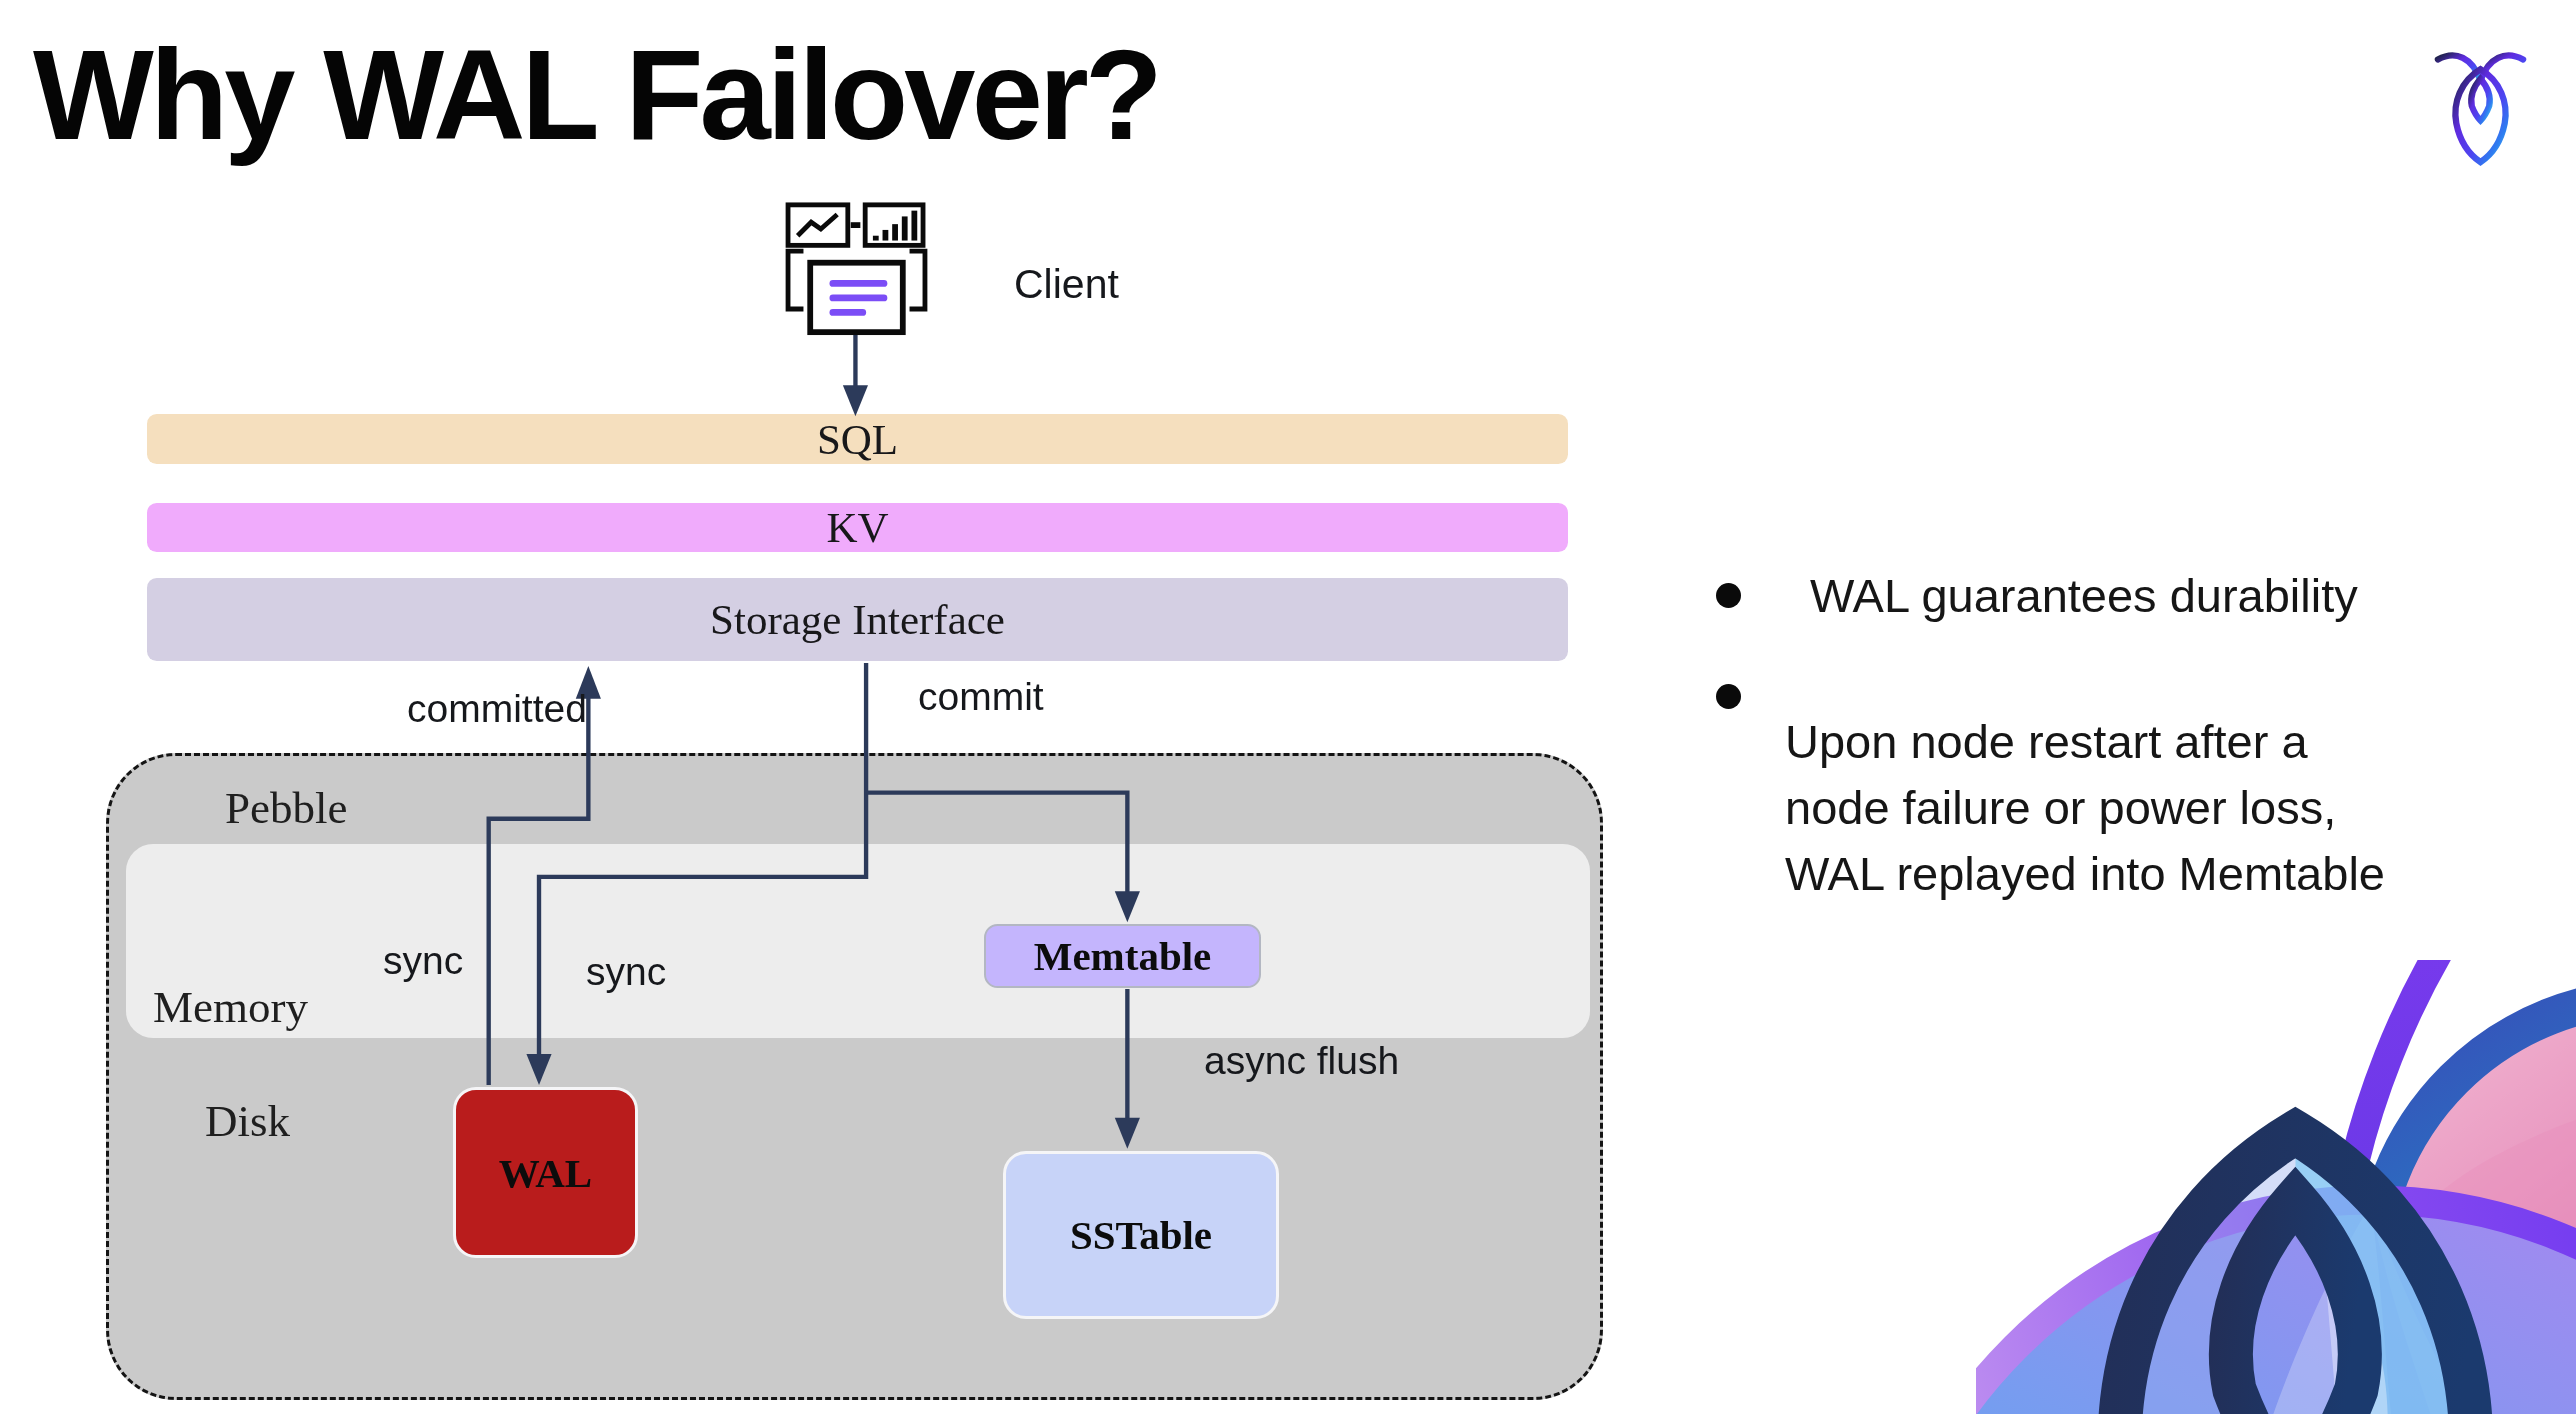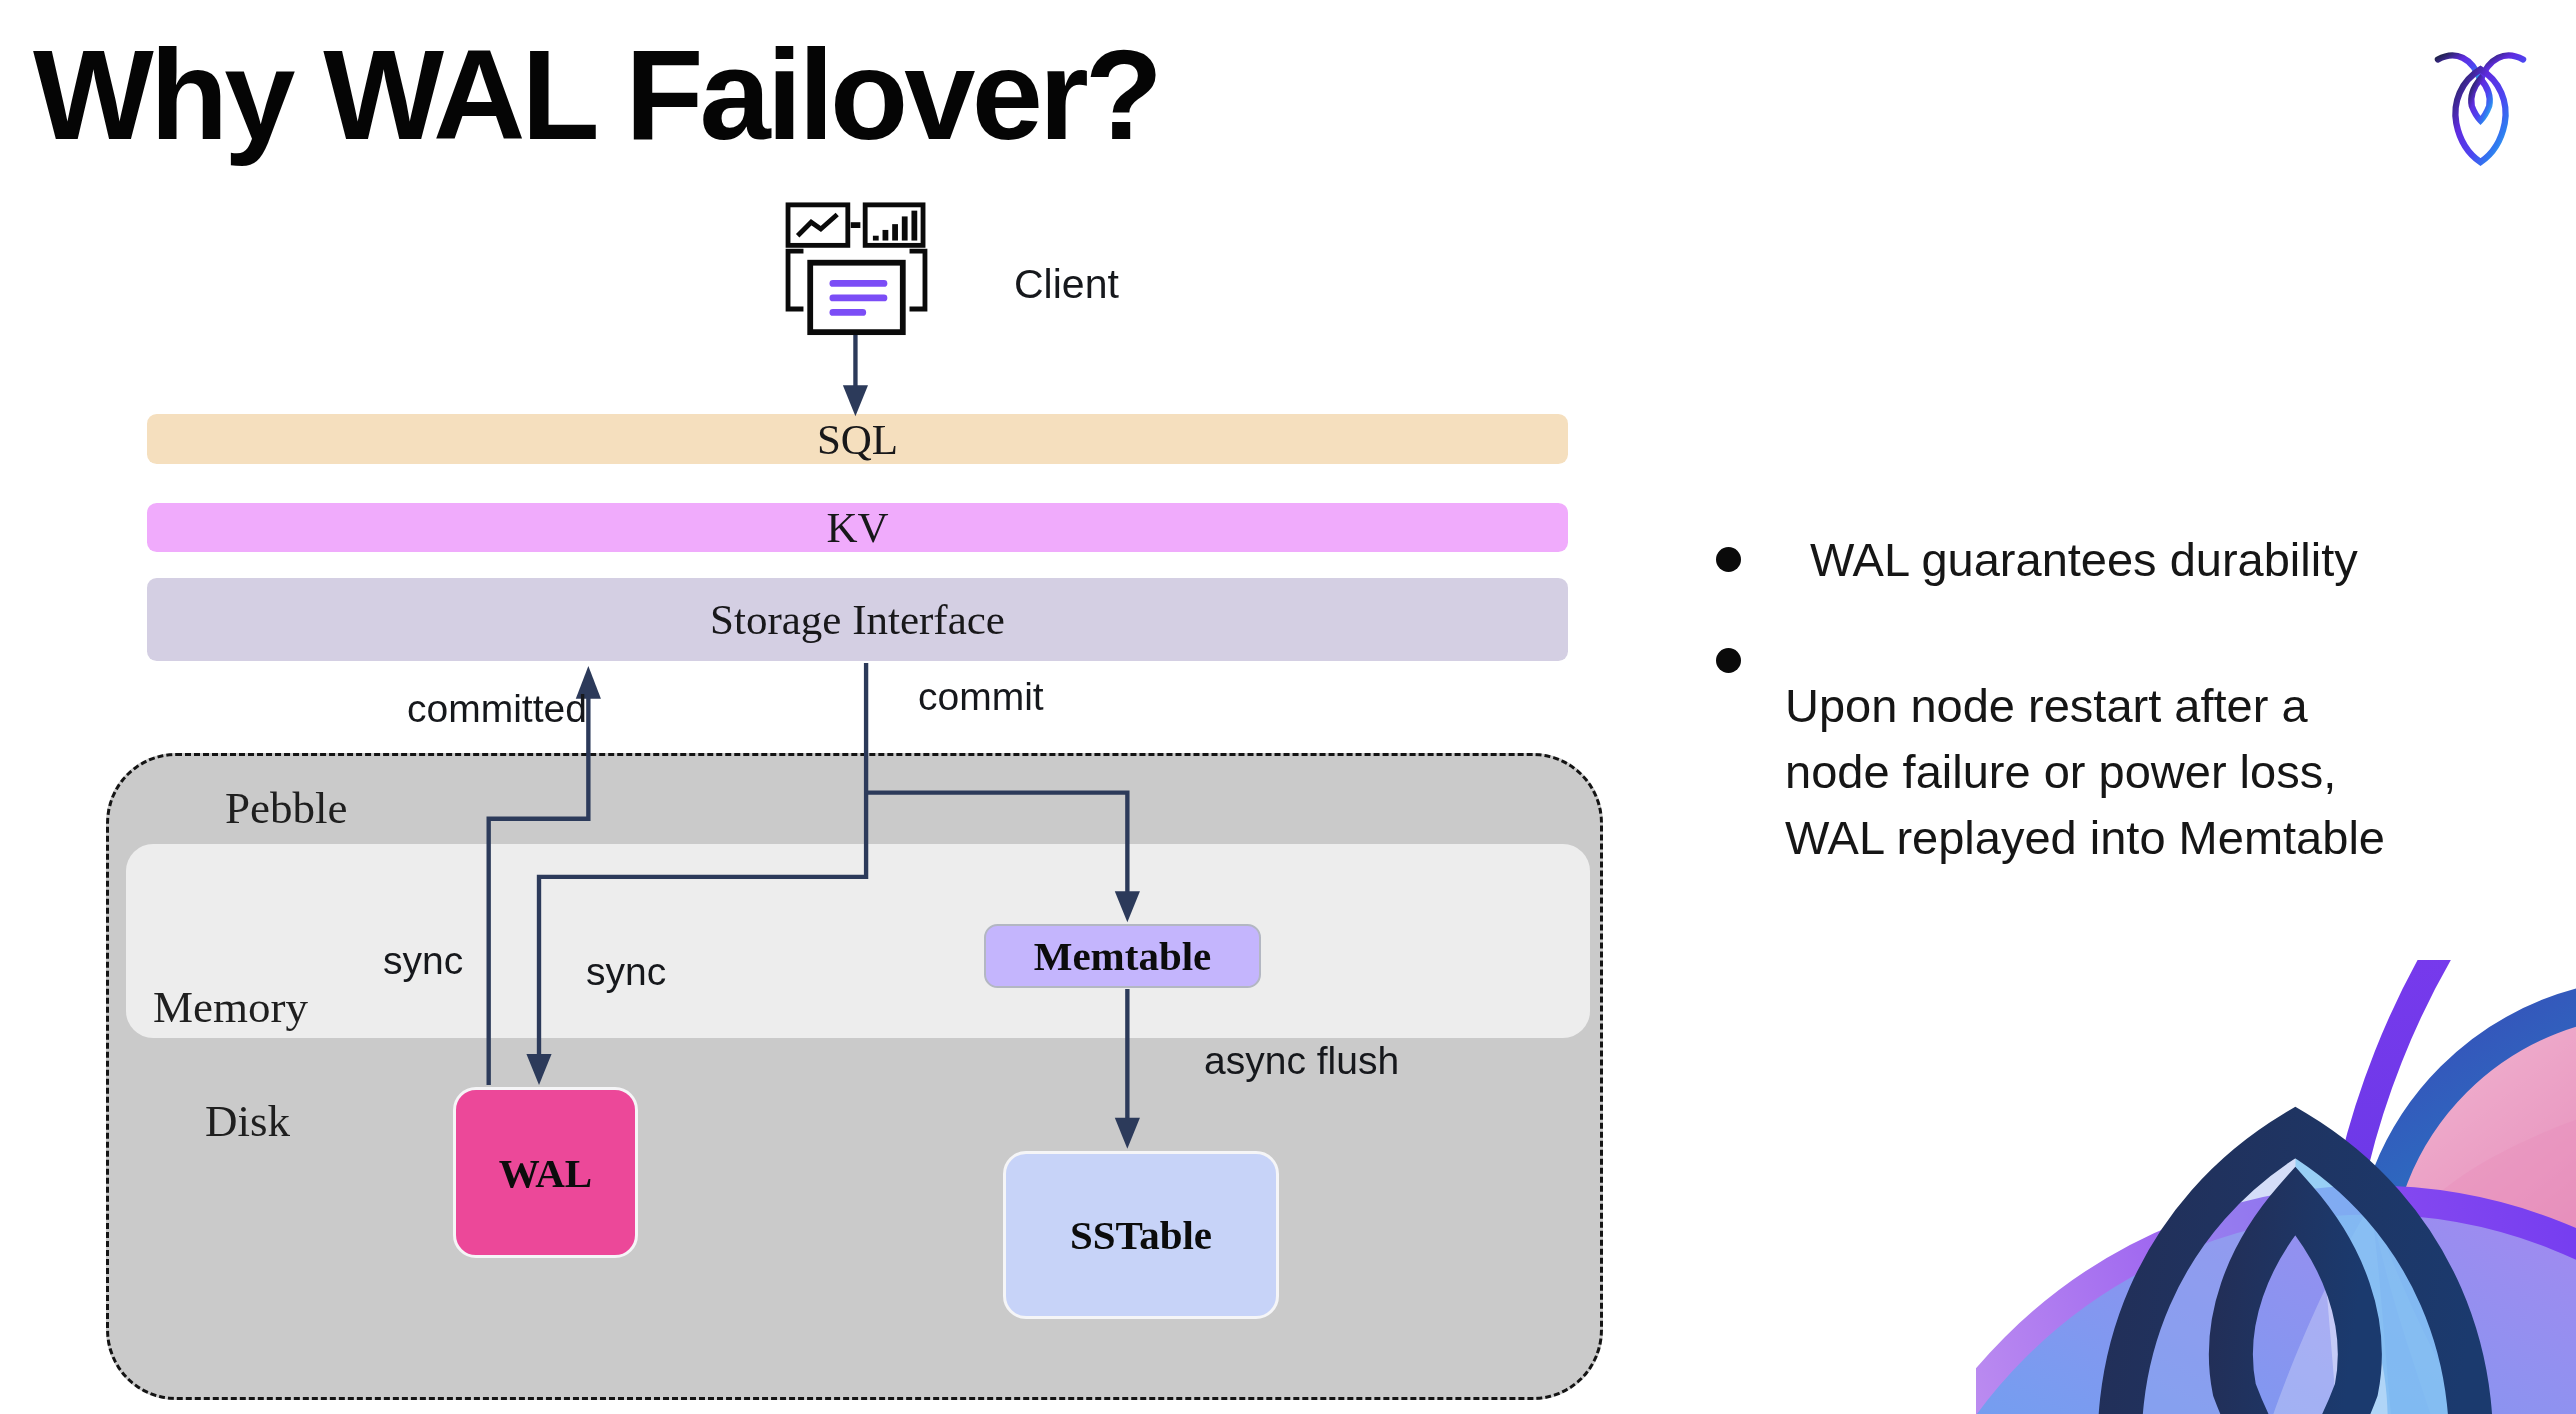--- a/index.html
+++ b/index.html
@@ -31,21 +31,21 @@
   .client-label{font-size:41px;color:#16181c;z-index:4;white-space:nowrap;margin-top:36px;}
 
   
   .connectors{left:0;top:0;z-index:2;pointer-events:none;}
 
   
   .client-icon{z-index:3;}
 
   
   .bullets{left:1716px;top:527px;z-index:3;}
-  .bullet{display:flex;align-items:flex-start;}
+  .bullet{display:flex;align-items:flex-start;margin-top:36px;}
   .bullet + .bullet{margin-top:35px;flex-direction:column;}
   .bullet-dot{width:25px;height:25px;border-radius:50%;background:#0a0a0a;margin-top:20.3px;flex:0 0 25px;}
   .bullet-text{margin-left:69px;font-size:47px;line-height:66px;color:#161616;}
   .bullet-line{white-space:nowrap;}
 
   
   .corner-art{right:0;bottom:0;z-index:0;}
   .logo{left:2432px;top:46px;z-index:4;}
 </style>
 </head>
@@ -193,21 +193,21 @@
     </g>
     <g fill="#2C3A5A" stroke="none">
       <polygon points="884,430 871,398 897,398"></polygon>
       <polygon points="608,688 595,722 621,722"></polygon>
       <polygon points="557,1121 544,1089 570,1089"></polygon>
       <polygon points="1165,953 1152,921 1178,921"></polygon>
       <polygon points="1165,1187 1152,1155 1178,1155"></polygon>
     </g>
   </svg>
 
-  <div class="abs node node-wal" style="background-color: #ec4899;">
+  <div class="abs node node-wal" style="background-color: #b91c1c;">
     <span>WAL</span>
   </div>
   <div class="abs node node-memtable" style="background-color: #c4b5fd;">
     <span>Memtable</span>
   </div>
   <div class="abs node node-sstable" style="background-color: rgb(199, 211, 248);">
     <span>SSTable</span>
   </div>
 
   <div class="abs edge-label" style="left:407px;top:687px;">committed</div>

